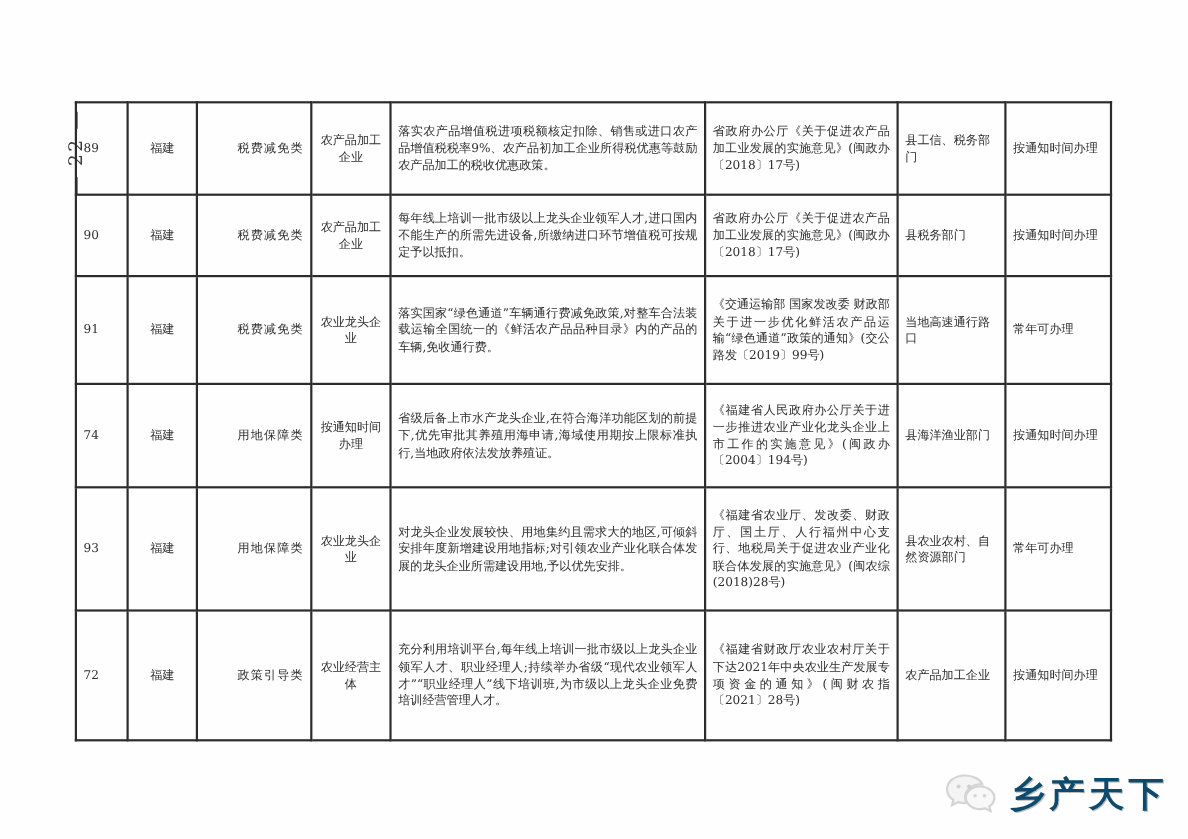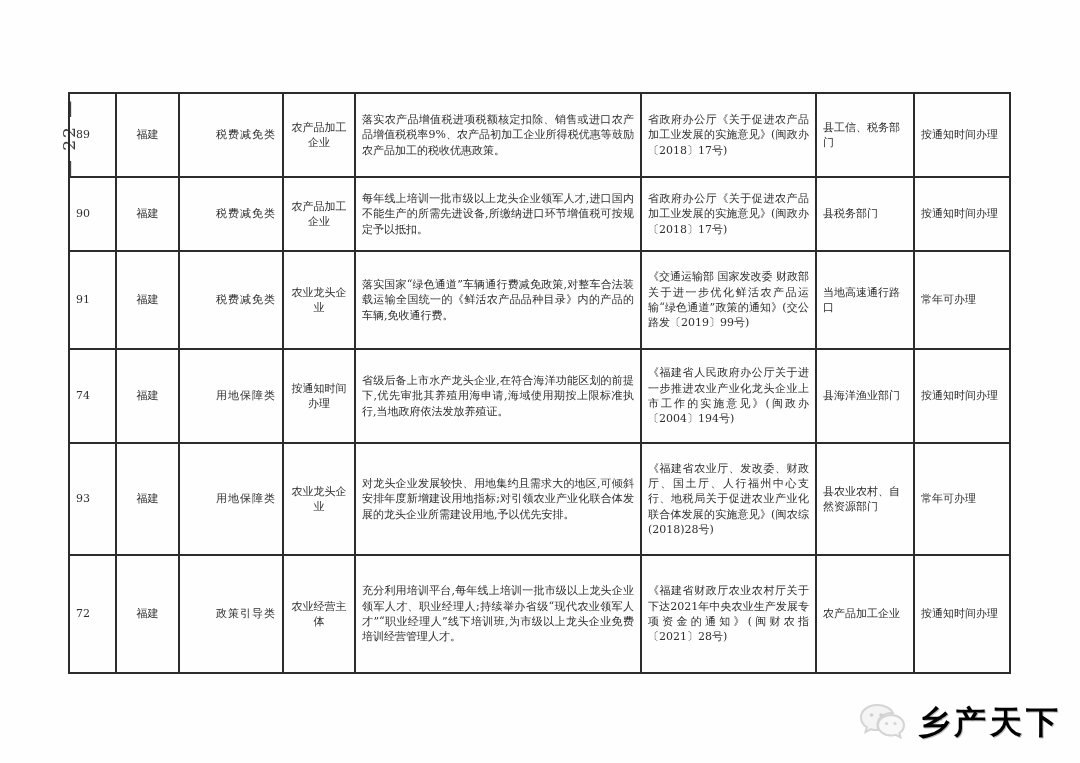--- a/index.html
+++ b/index.html
@@ -64,21 +64,21 @@
     bottom: 18px;
     display: flex;
     align-items: center;
     gap: 8px;
     color: #d2d2d2;
   }
   .watermark .brand-text {
     font-size: 32px;
     font-weight: bold;
     letter-spacing: 4px;
-    color: #000000;
+    color: #0c4a6e;
     text-shadow: 1px 1px 0 #bdbdbd, -1px -1px 0 #ffffff;
   }
   .watermark svg { display: block; }
 </style>
 </head>
 <body>
 
 <div class="page">
 
   <div class="page-number">— 22 —</div>

